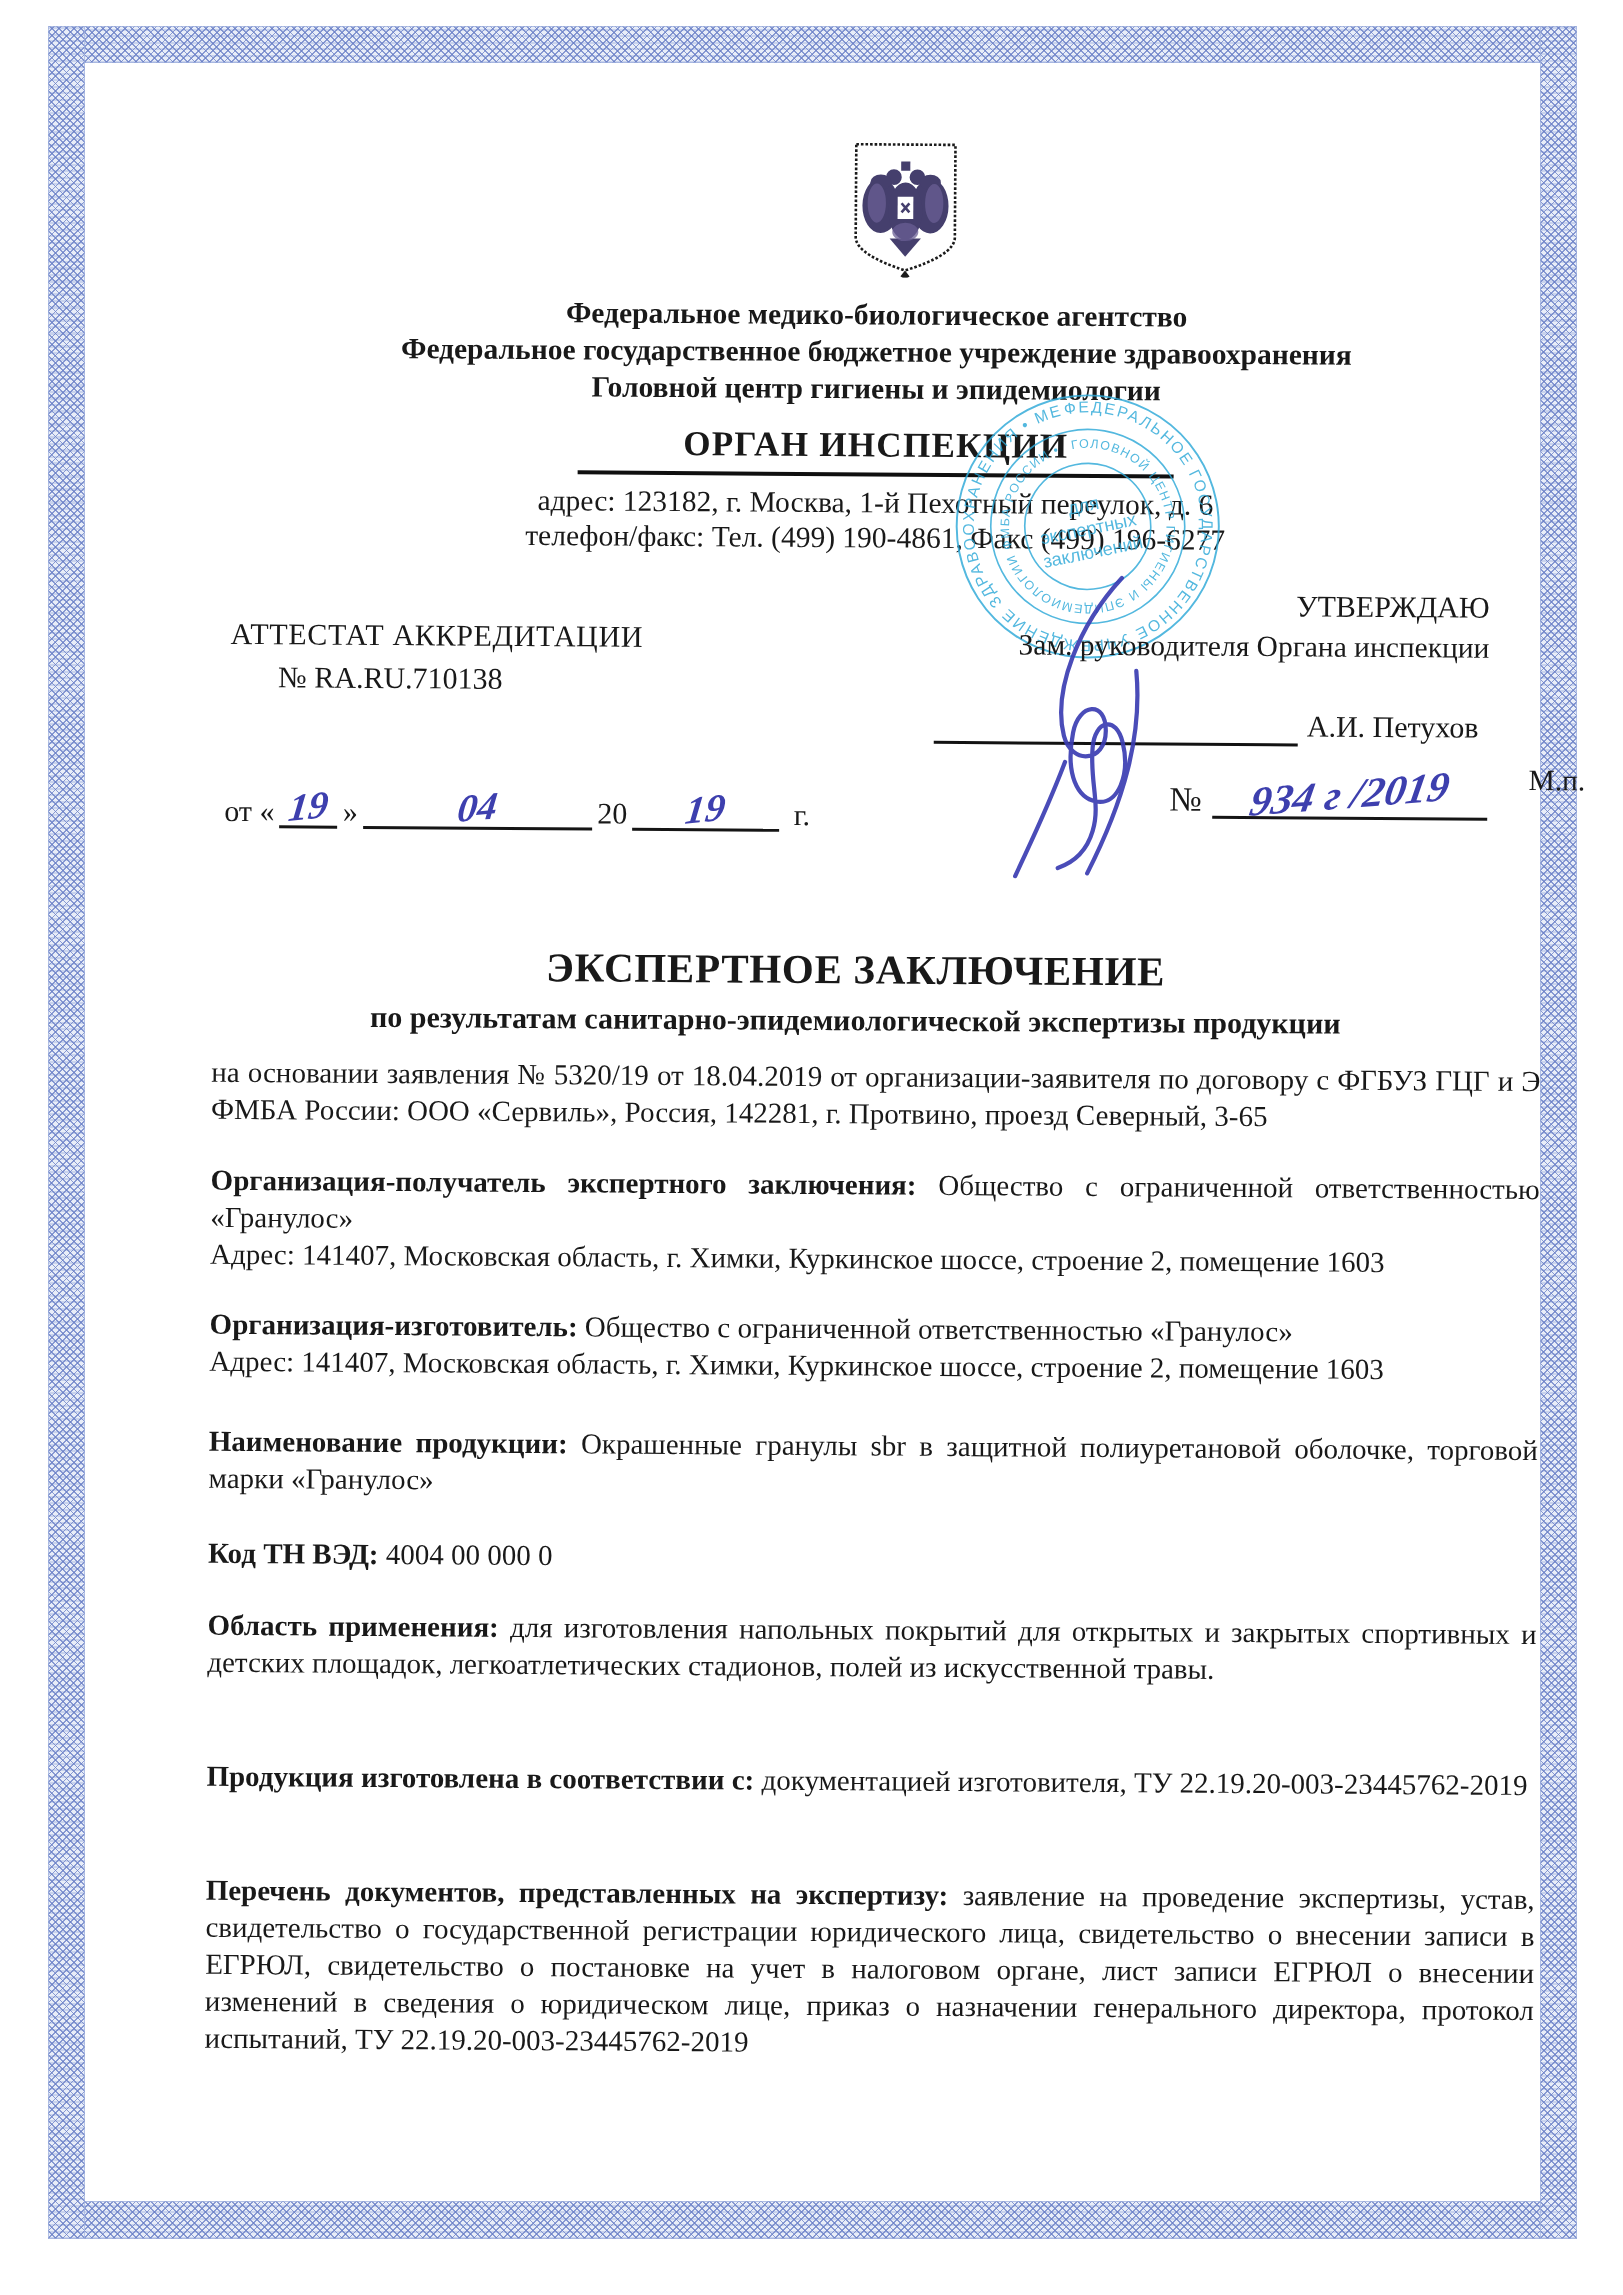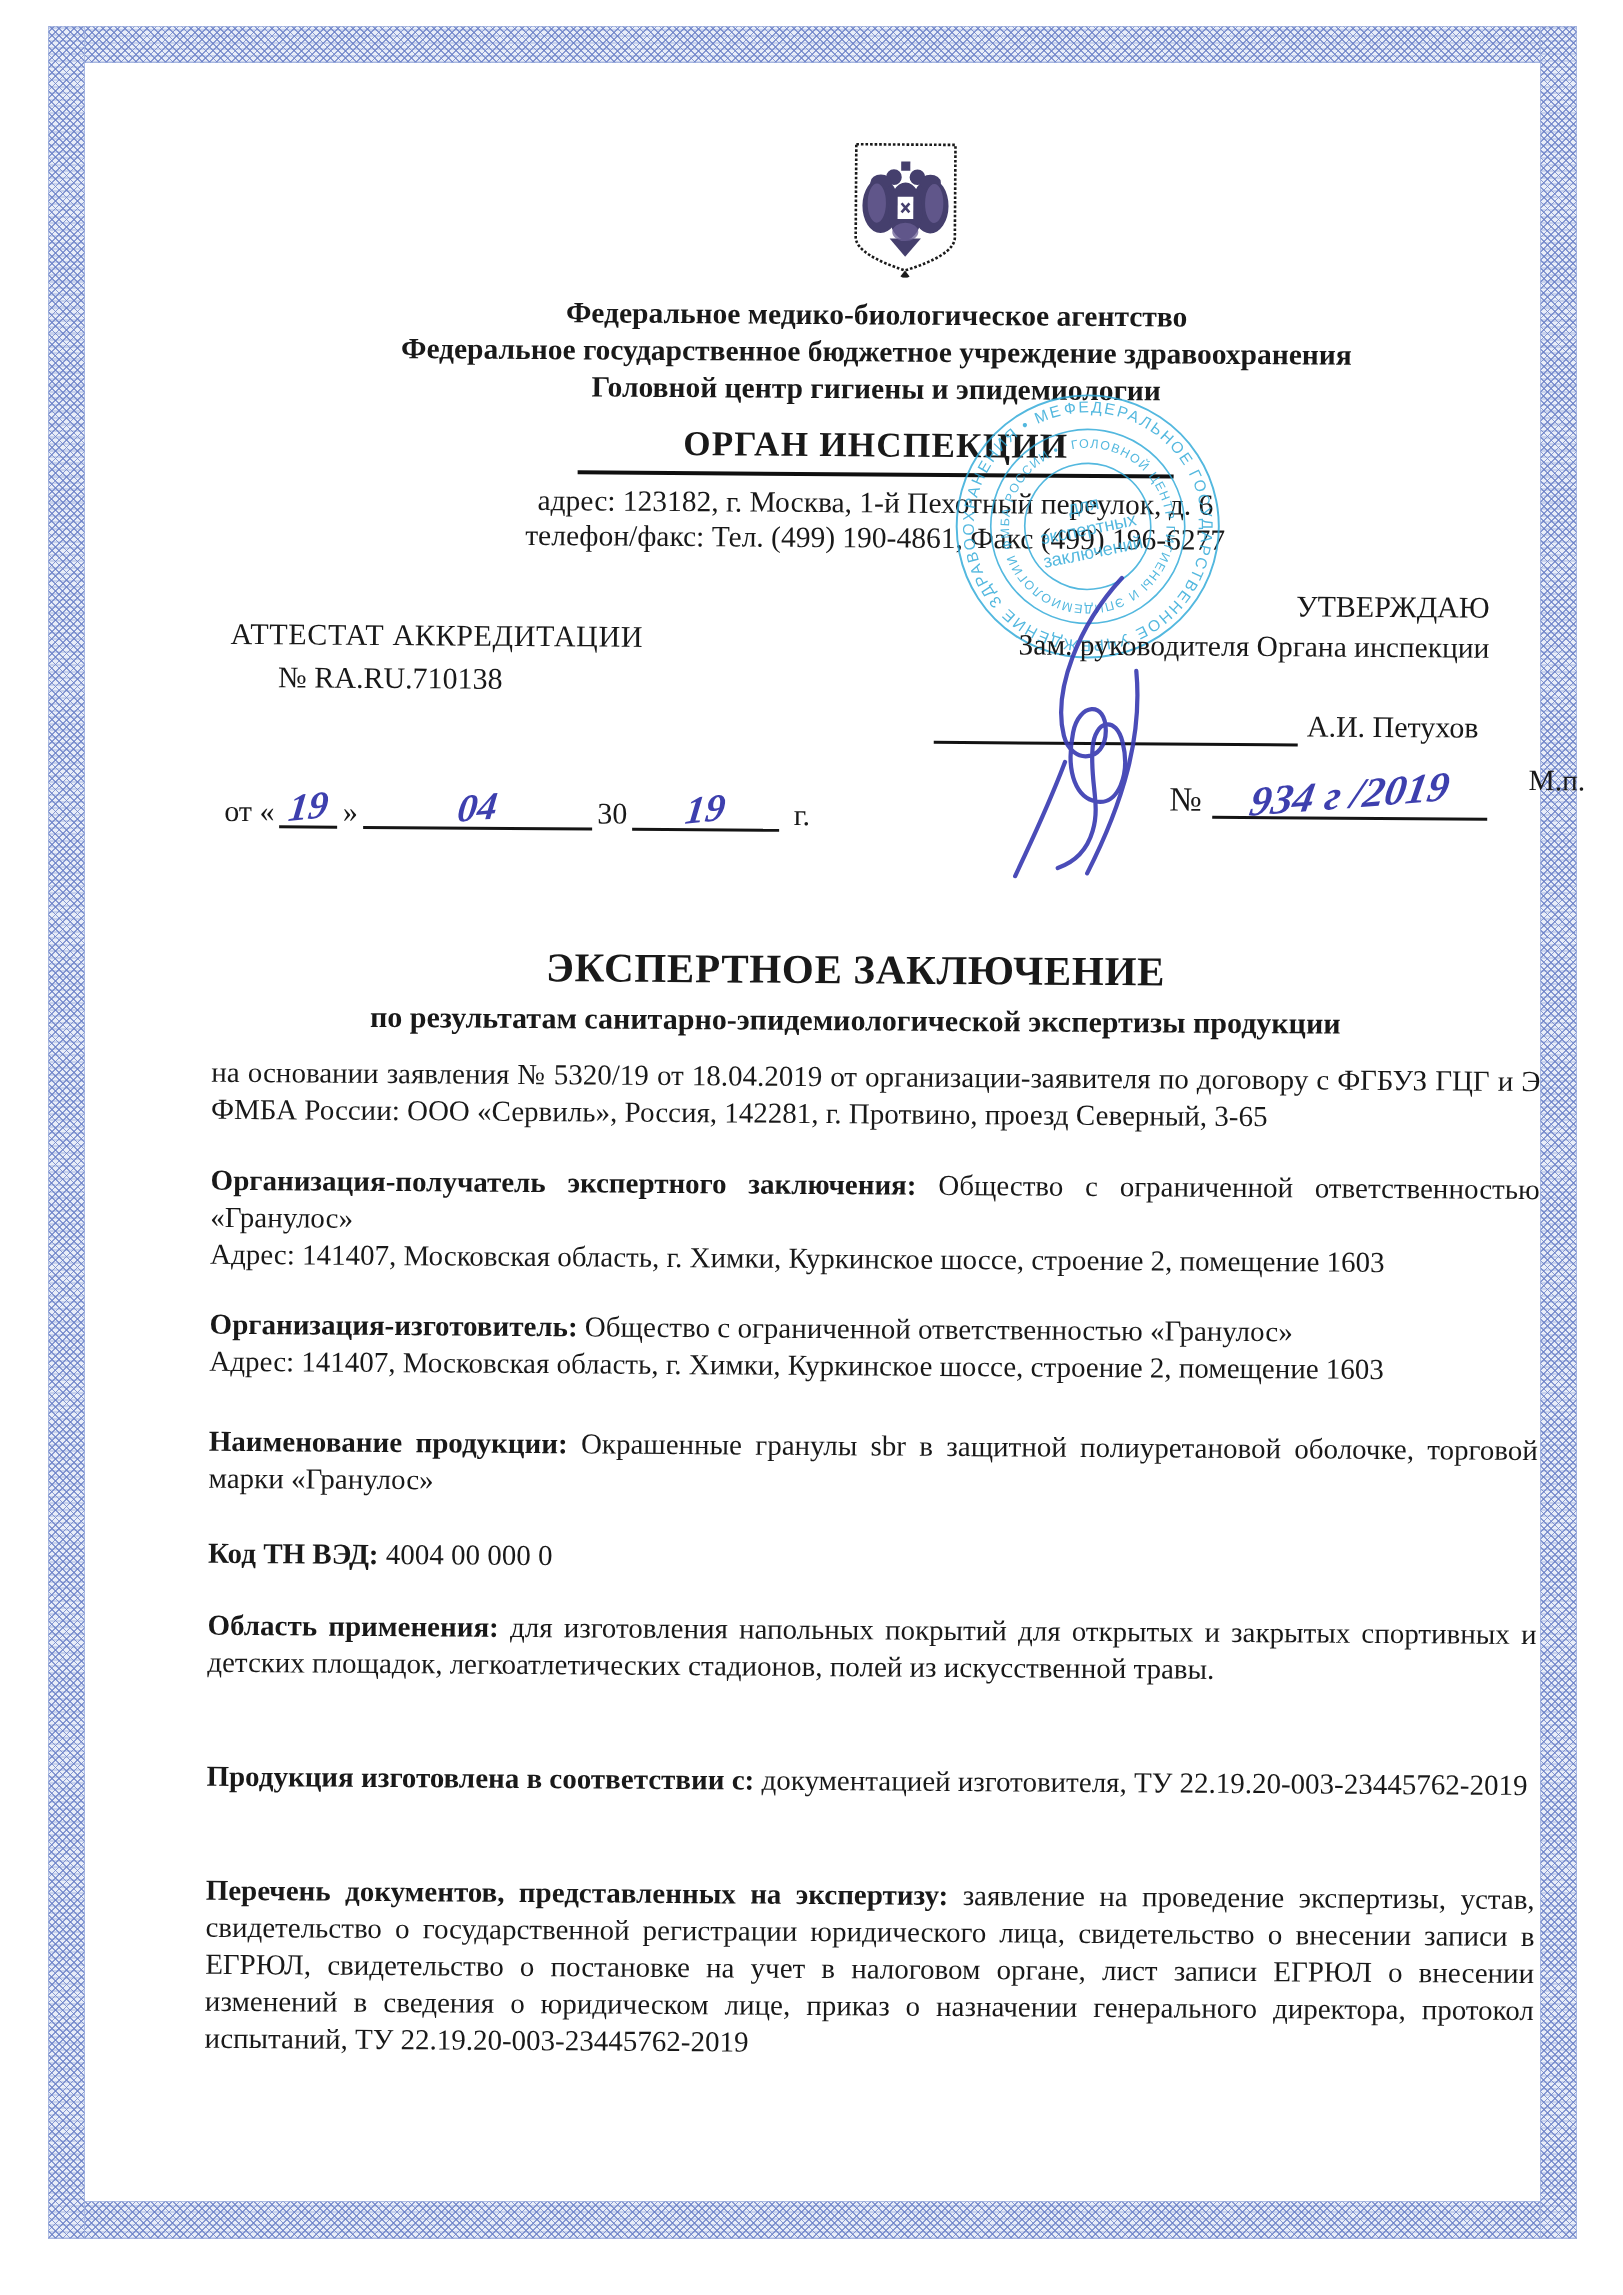--- a/index.html
+++ b/index.html
@@ -151,21 +151,21 @@
       <path d="M258,160 C268,260 240,360 185,470"></path>
       <path d="M150,300 C120,380 95,430 75,475"></path>
     </g>
   </svg>
 
   <div class="dateline">
     <span>от «</span>
       <span class="blank" style="width:58px"><span class="ink">19</span></span>
       <span>»</span>
       <span class="blank" style="width:229px"><span class="ink">04</span></span>
-      <span>30</span>
+      <span>20</span>
       <span class="blank" style="width:147px"><span class="ink">19</span></span>
       <span style="margin-left:9.2px">г.</span>
   </div>
 
   <div class="numline">
     <span>№</span>
     <span class="blank" style="width:275px;margin-left:10.5px"><span class="ink-num">934 г /2019</span></span>
   </div>
 
   <div class="doc-title">ЭКСПЕРТНОЕ ЗАКЛЮЧЕНИЕ</div>

